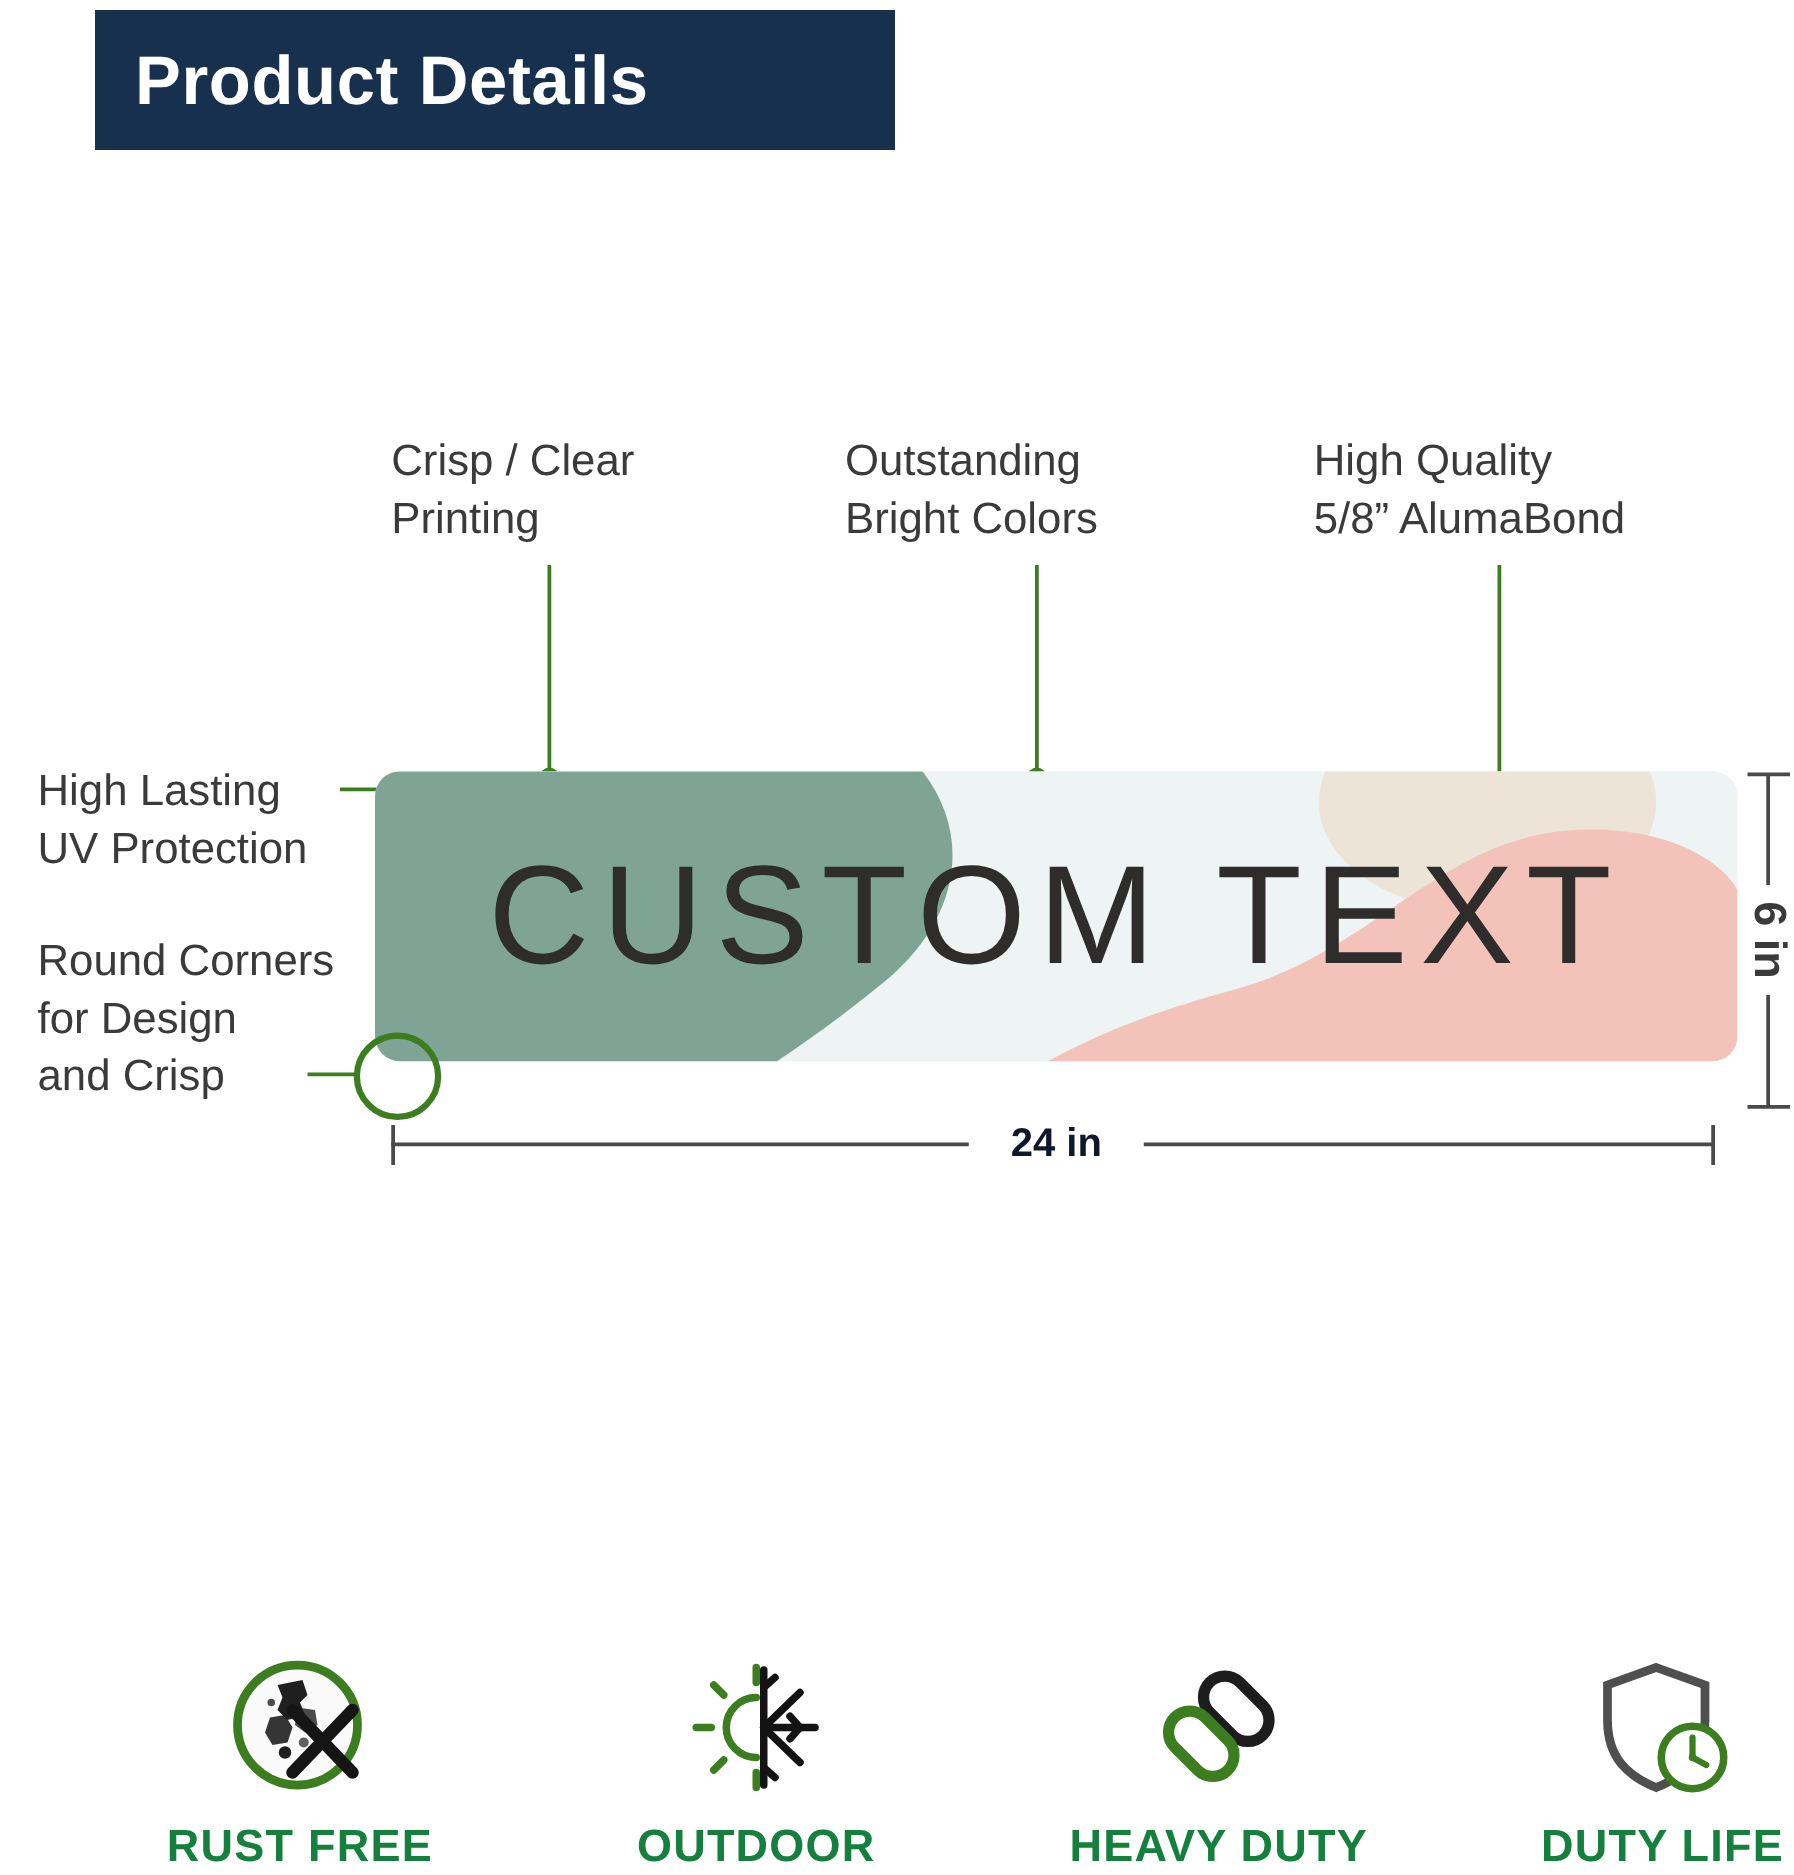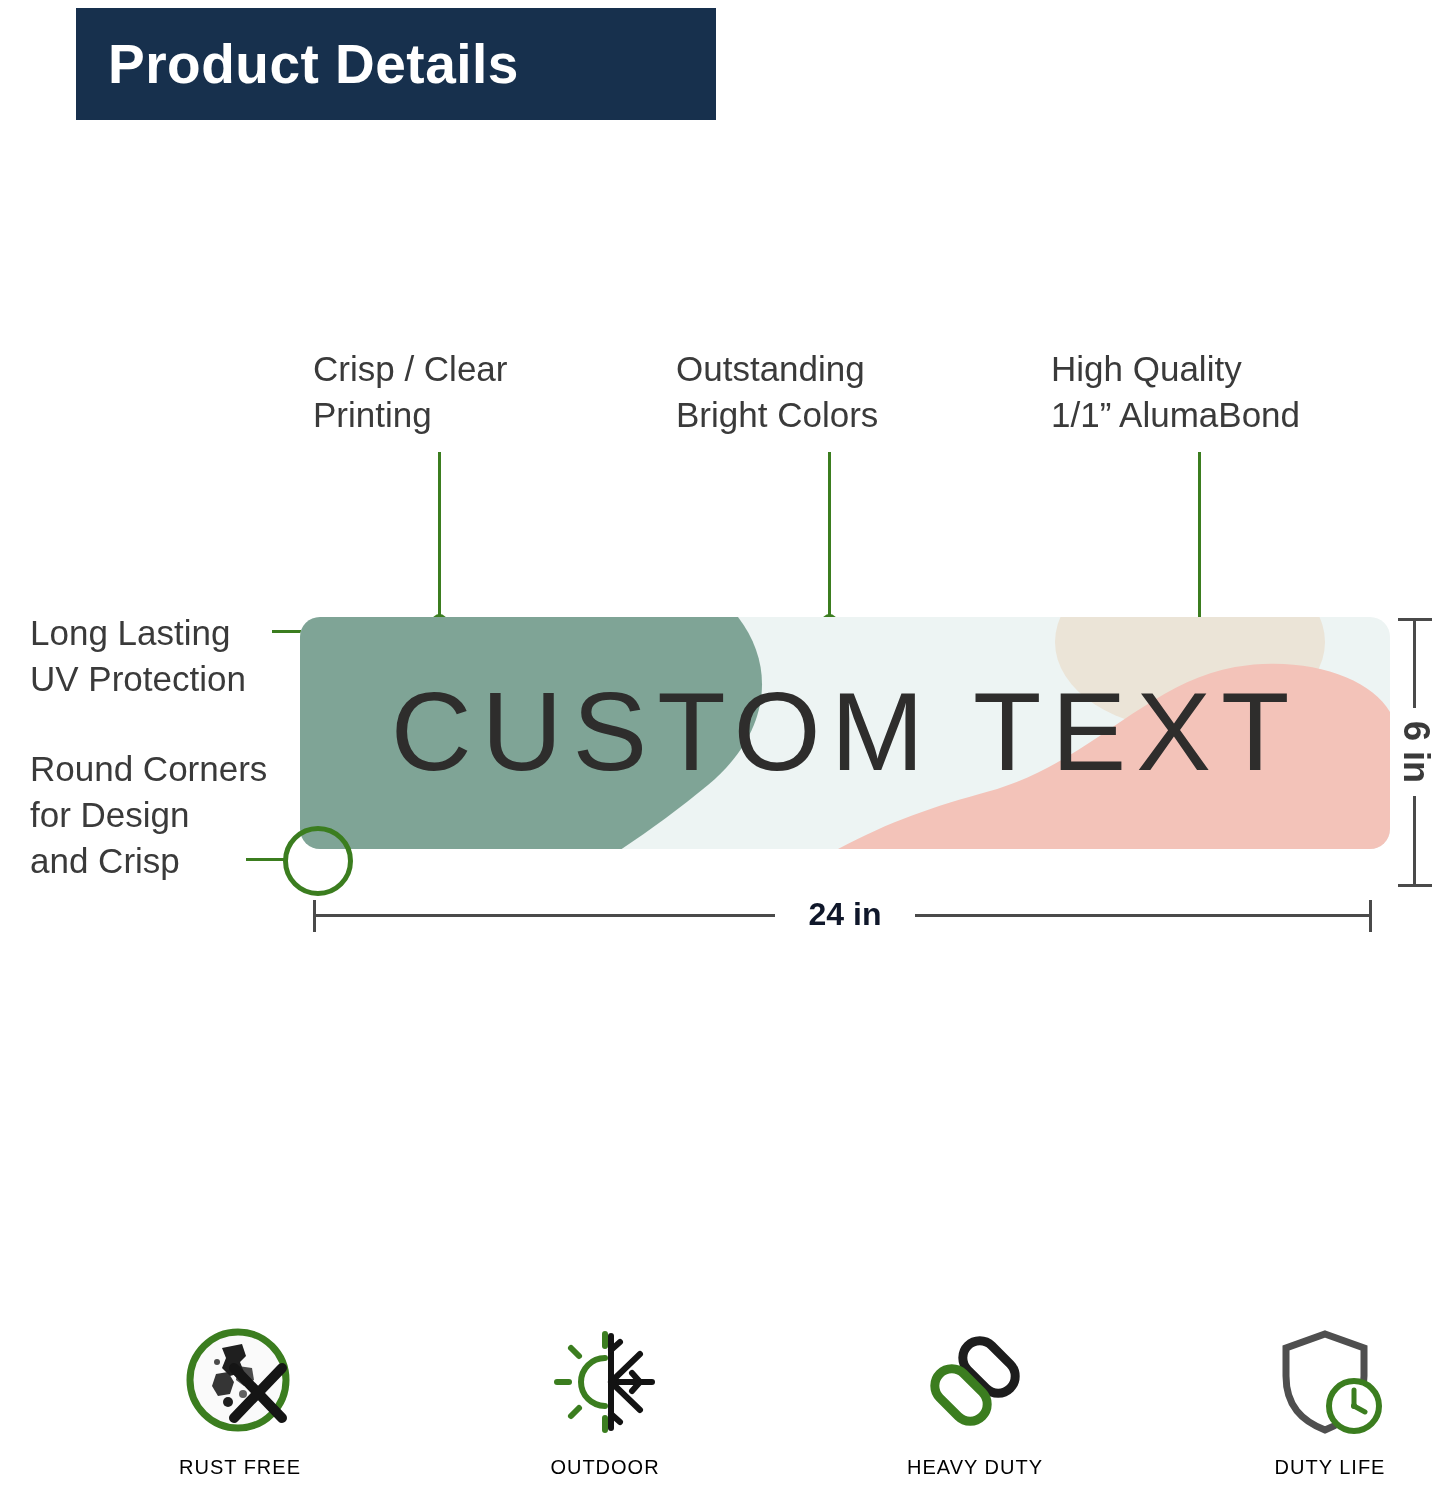--- a/index.html
+++ b/index.html
@@ -66,48 +66,48 @@
     font-size:36px; font-weight:700; color:#3a3a3a; text-align:center;
     transform:rotate(90deg);
   }
 
   
   .feature {
     position:absolute; top:1322px; width:300px;
     display:flex; flex-direction:column; align-items:center; gap:14px;
   }
   .feature-label {
-    font-size:20px; font-weight:400; color:#000000; letter-spacing:1px;
+    font-size:36px; font-weight:700; color:#15803d; letter-spacing:1px;
     white-space:nowrap;
   }
 </style>
 </head>
 <body>
 
 <div id="canvas">
 
   <div class="header-box">
     <div class="header-title">Product Details</div>
   </div>
 
   <div class="callout" style="left:313px; top:346px;">Crisp / Clear
 Printing</div>
   <div class="callout" style="left:676px; top:346px;">Outstanding
 Bright Colors</div>
   <div class="callout" style="left:1051px; top:346px;">High Quality
-1/1” AlumaBond</div>
+5/8” AlumaBond</div>
 
   <div class="vline" style="left:438px; top:452px; height:170px;"></div>
   <div class="vline" style="left:828px; top:452px; height:170px;"></div>
   <div class="vline" style="left:1198px; top:452px; height:170px;"></div>
   <div class="dot" style="left:432px; top:614px;"></div>
   <div class="dot" style="left:822px; top:614px;"></div>
   <div class="dot" style="left:1192px; top:617px;"></div>
 
-  <div class="callout" style="left:30px; top:610px;">Long Lasting
+  <div class="callout" style="left:30px; top:610px;">High Lasting
 UV Protection</div>
   <div class="hline-green" style="left:272px; top:630px; width:38px;"></div>
   <div class="dot" style="left:309px; top:624px;"></div>
 
   <div class="callout" style="left:30px; top:746px;">Round Corners
 for Design
 and Crisp</div>
   <div class="hline-green" style="left:246px; top:858px; width:40px;"></div>
   <div class="corner-ring"></div>
 

